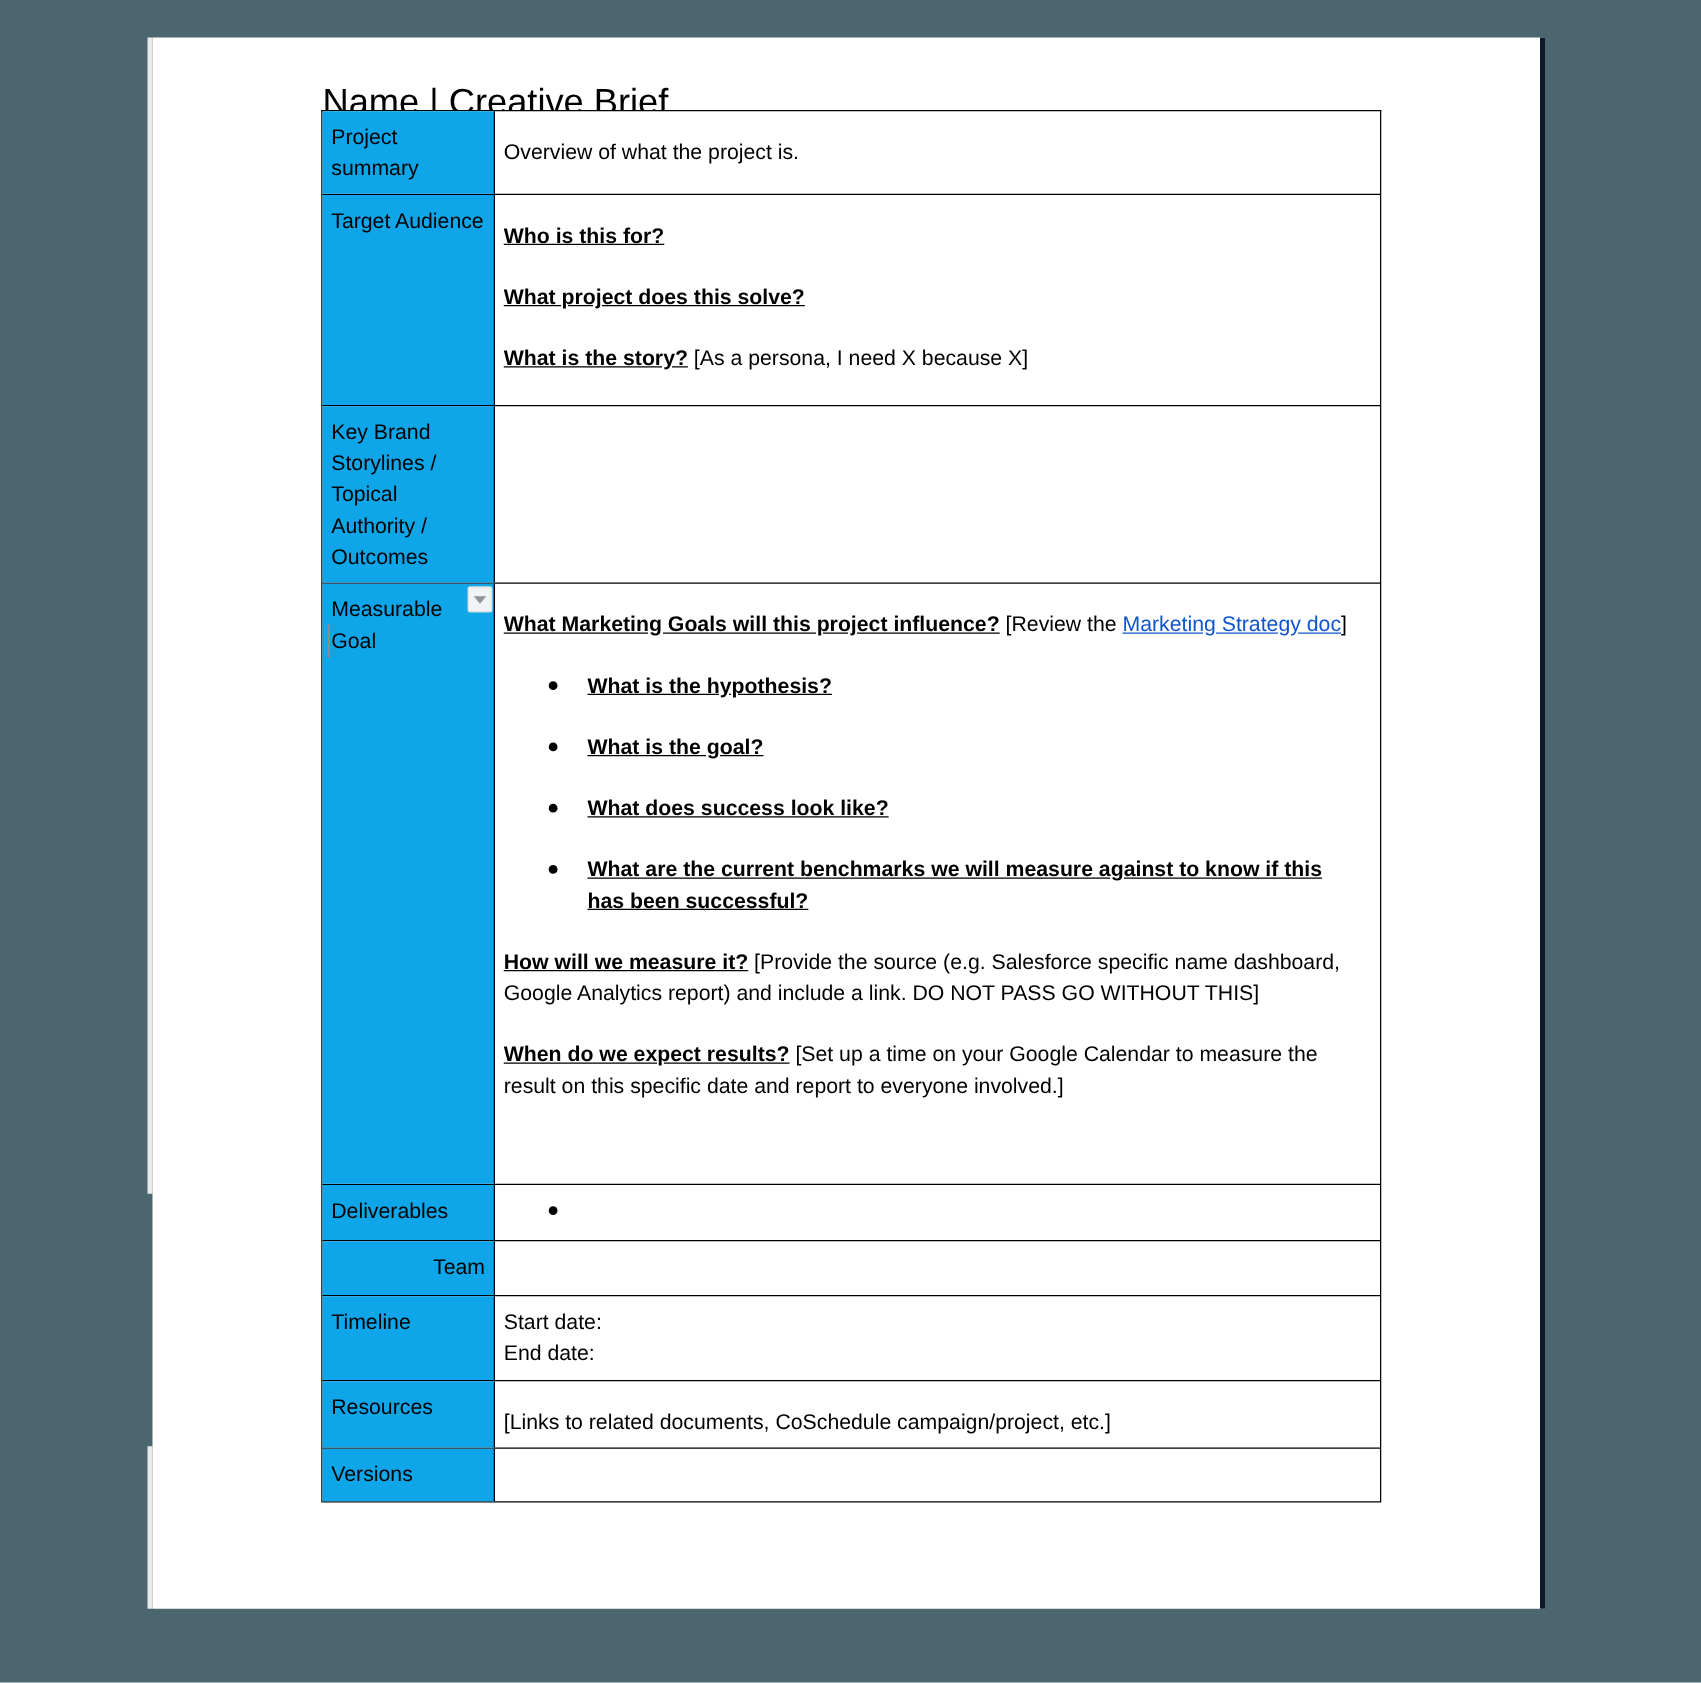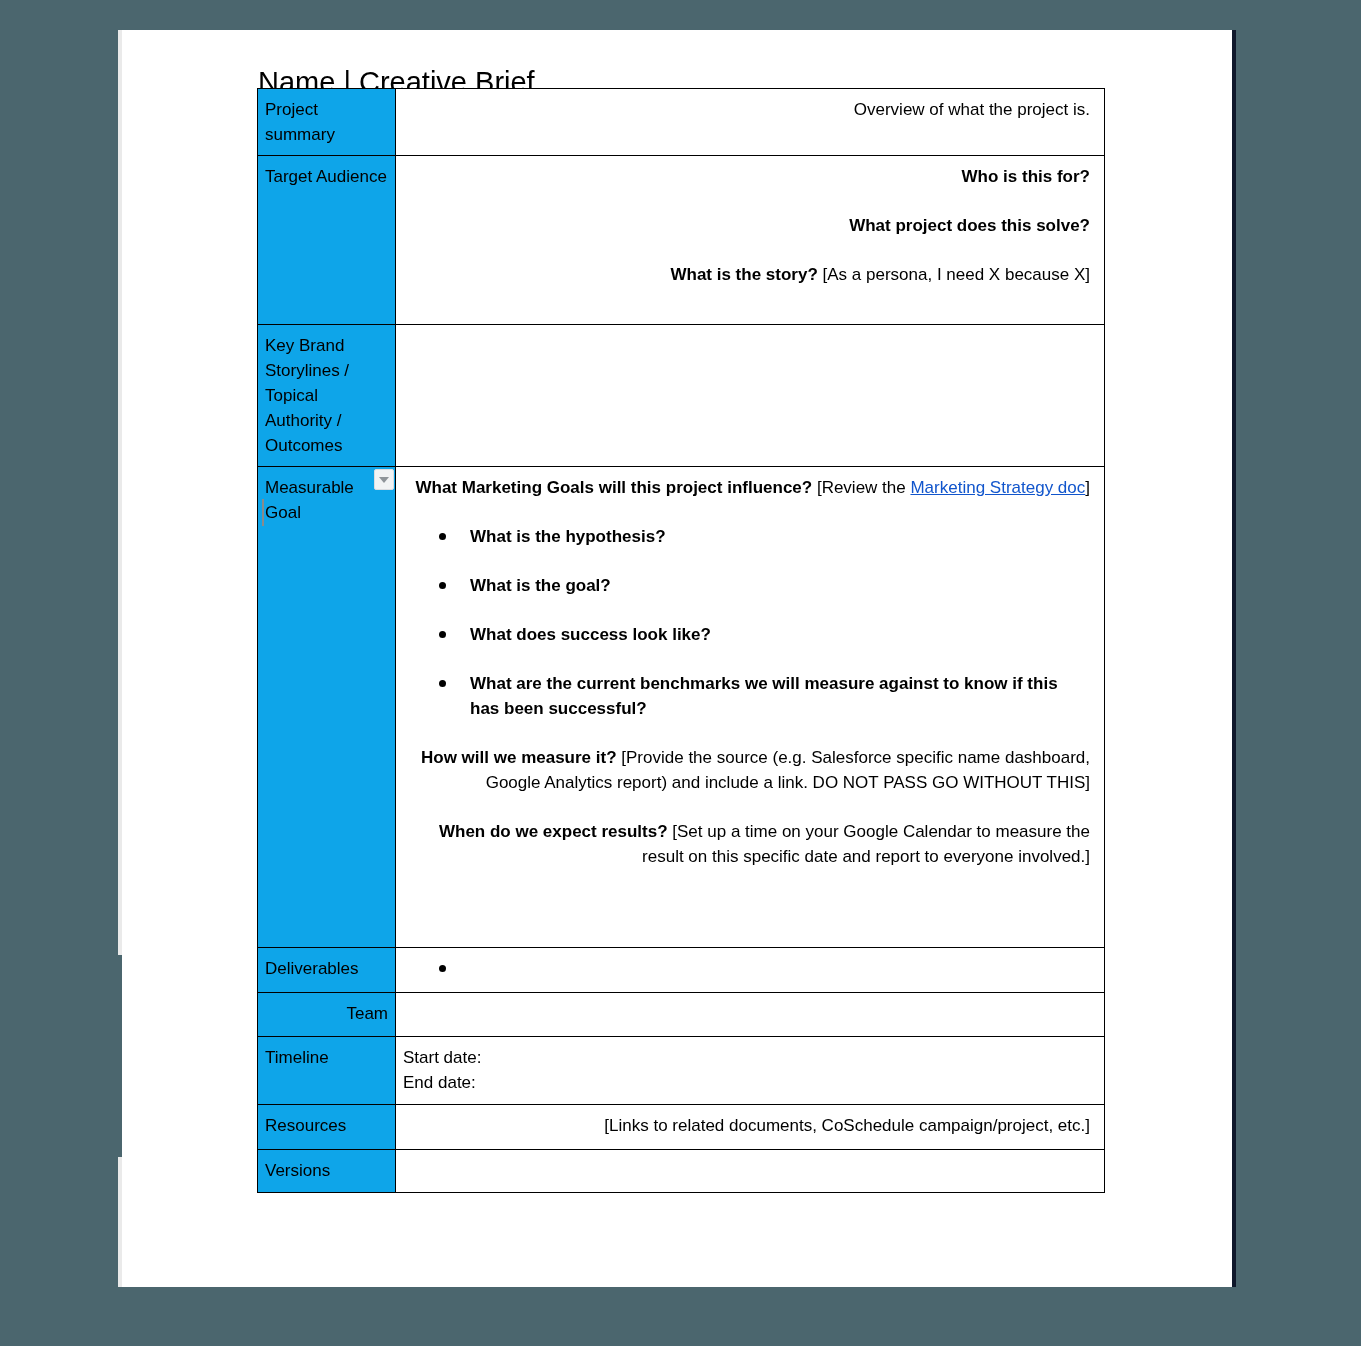--- a/index.html
+++ b/index.html
@@ -62,23 +62,23 @@
   .cell.content { flex:1; padding:8px 14px 8px 7px; }
   .r1 { min-height:66px; }
   .r2 { min-height:169px; }
   .r3 { min-height:142px; }
   .r4 { min-height:481px; }
   .r5 { min-height:45px; }
   .r6 { min-height:44px;text-align:right; }
   .r7 { min-height:68px; }
   .r8 { min-height:45px; }
   .r9 { min-height:43px; }
-  .cell.content p { margin:0 0 24px;text-align:right; }
+  .cell.content p { margin:12px 0 24px; }
   .cell.content p:last-child { margin-bottom:0; }
-  .b { font-weight:700; }
+  .b { font-weight:700;text-decoration:underline; }
   a.link {
     color:#1155CC;
     text-decoration:underline;
     cursor:pointer;
   }
   ul.bullets {
     list-style:none;
     margin:0;
     padding-left:67px;
   }

